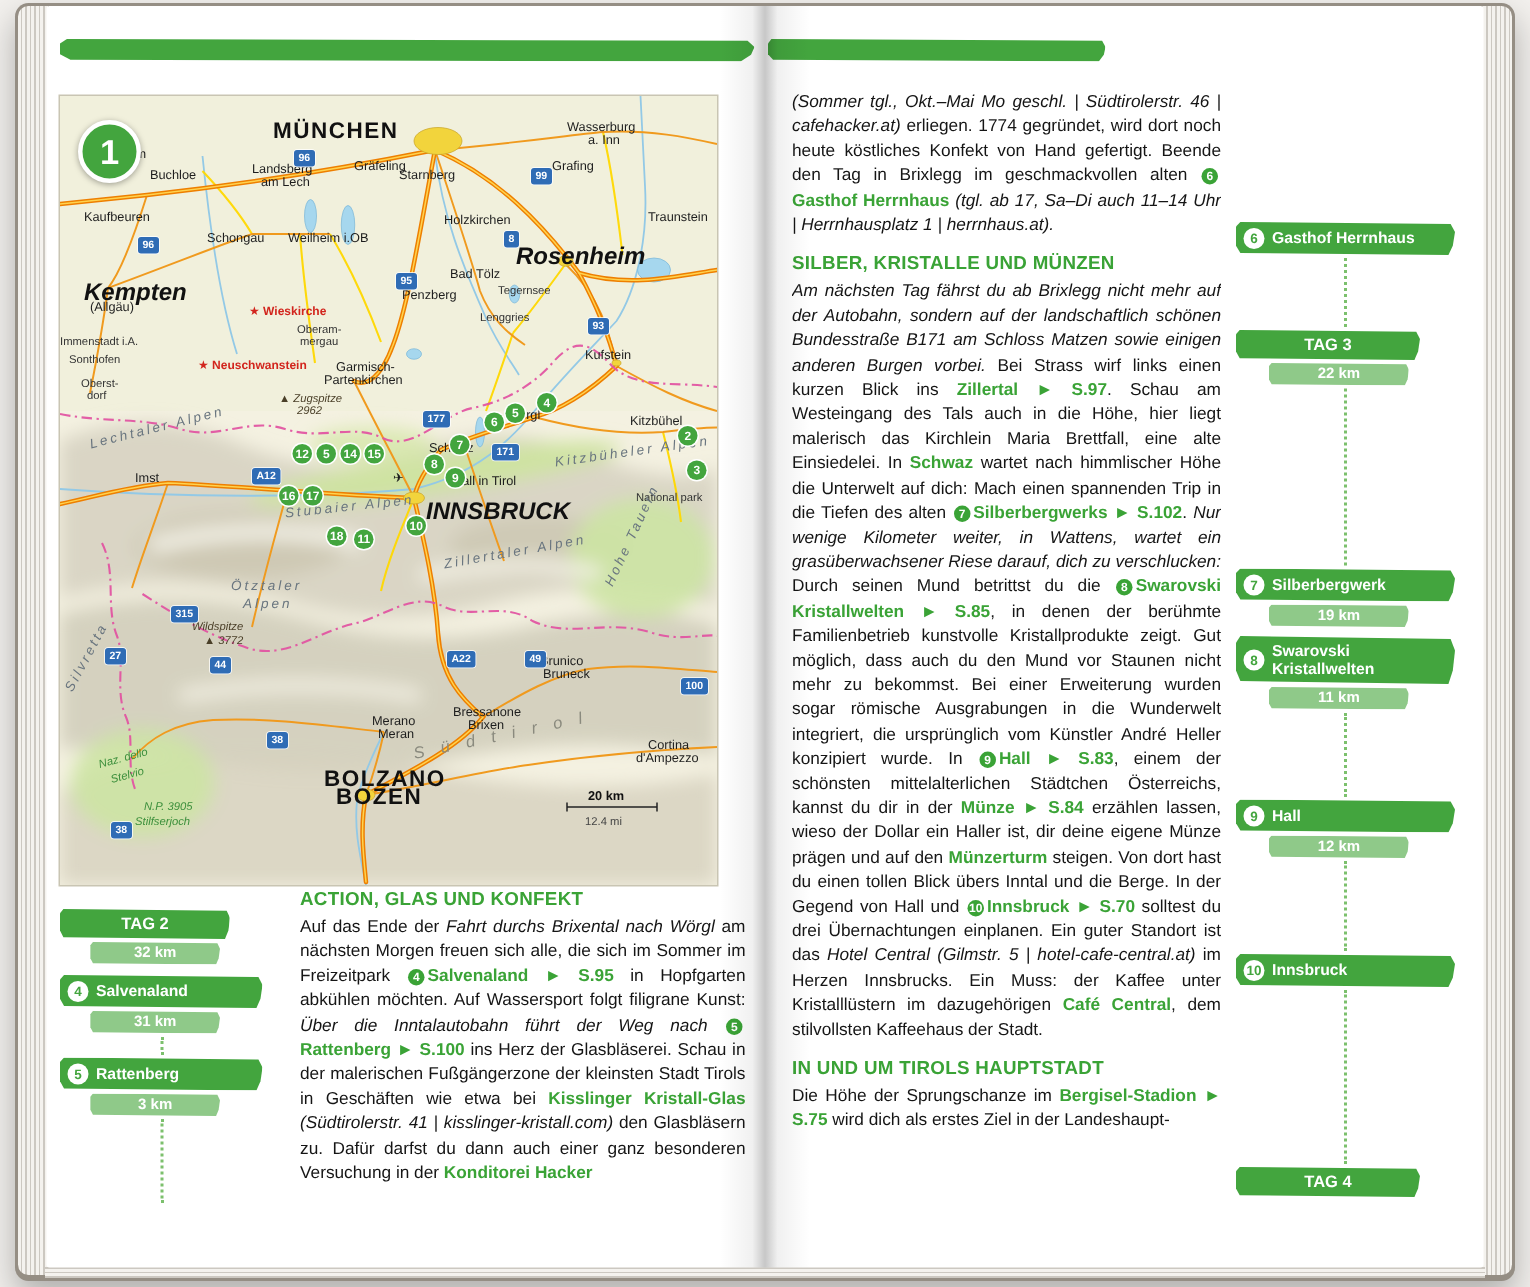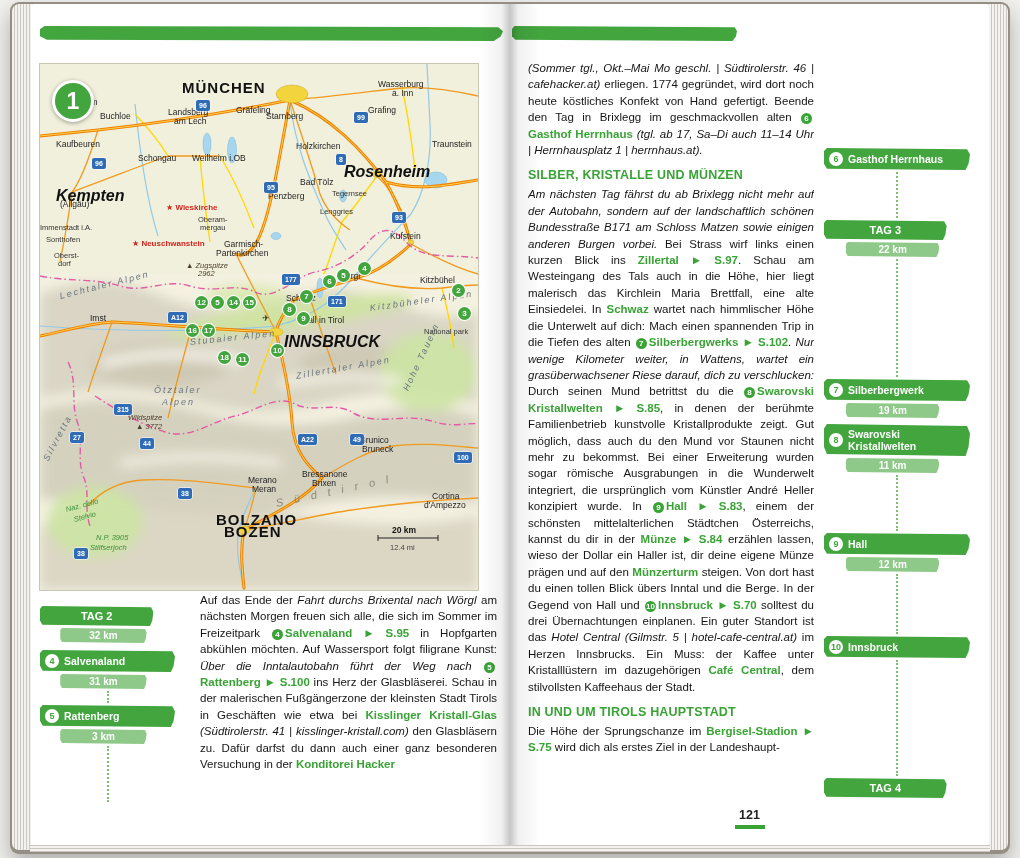--- a/index.html
+++ b/index.html
@@ -324,20 +324,21 @@
           <div class="sb sb-dots" style="height: 12px;"></div>
           <div class="sb sb-stop">
             <span class="sb-num">5</span>
             <span>Rattenberg</span>
           </div>
           <div class="sb sb-km" style="margin-top: 2px;">3 km</div>
           <div class="sb sb-dots" style="height: 56px;"></div>
         </aside>
 
       <section class="textcol textcol-left">
+        <h3 class="h first">ACTION, GLAS UND KONFEKT</h3>
         <p class="body"><span class="seg-n">Auf das Ende der </span><span class="seg-i">Fahrt durchs Brixental nach Wörgl</span><span class="seg-n"> am nächsten Morgen freuen sich alle, die sich im Sommer im Freizeitpark </span><span class="tpoi">4</span><span class="seg-g">Salvenaland ► S.95</span><span class="seg-n"> in Hopfgarten abkühlen möchten. Auf Wassersport folgt filigrane Kunst: </span><span class="seg-i">Über die Inntalautobahn führt der Weg nach </span><span class="tpoi">5</span><span class="seg-g">Rattenberg ► S.100</span><span class="seg-n"> ins Herz der Glasbläserei. Schau in der malerischen Fußgängerzone der kleinsten Stadt Tirols in Geschäften wie etwa bei </span><span class="seg-g">Kisslinger Kristall-Glas</span><span class="seg-n"> </span><span class="seg-i">(Südtirolerstr. 41 | kisslinger-kristall.com)</span><span class="seg-n"> den Glasbläsern zu. Dafür darfst du dann auch einer ganz besonderen Versuchung in der </span><span class="seg-g">Konditorei Hacker</span></p>
       </section>
 
     </div>
 
     <div class="page page-right">
       <div class="topbar topbar-right"></div>
 
       <section class="textcol textcol-right">
         <p class="body"><span class="seg-i">(Sommer tgl., Okt.–Mai Mo geschl. | Südtirolerstr. 46 | cafehacker.at)</span><span class="seg-n"> erliegen. 1774 gegründet, wird dort noch heute köstliches Konfekt von Hand gefertigt. Beende den Tag in Brixlegg im geschmackvollen alten </span><span class="tpoi">6</span><span class="seg-g">Gasthof Herrnhaus</span><span class="seg-n"> </span><span class="seg-i">(tgl. ab 17, Sa–Di auch 11–14 Uhr | Herrnhausplatz 1 | herrnhaus.at).</span></p>
@@ -374,21 +375,17 @@
           <div class="sb sb-km" style="margin-top: 2px;">12 km</div>
           <div class="sb sb-dots" style="height: 60px;"></div>
           <div class="sb sb-stop">
             <span class="sb-num">10</span>
             <span>Innsbruck</span>
           </div>
           <div class="sb sb-dots" style="height: 116px;"></div>
           <div class="sb sb-day">TAG 4</div>
         </aside>
 
-      <div class="pagenum">
-        <span>121</span>
-        <i class="pn-bar"></i>
-      </div>
     </div>
 
     <div class="spine"></div>
   </div>
 </div>
 
 </body></html>

